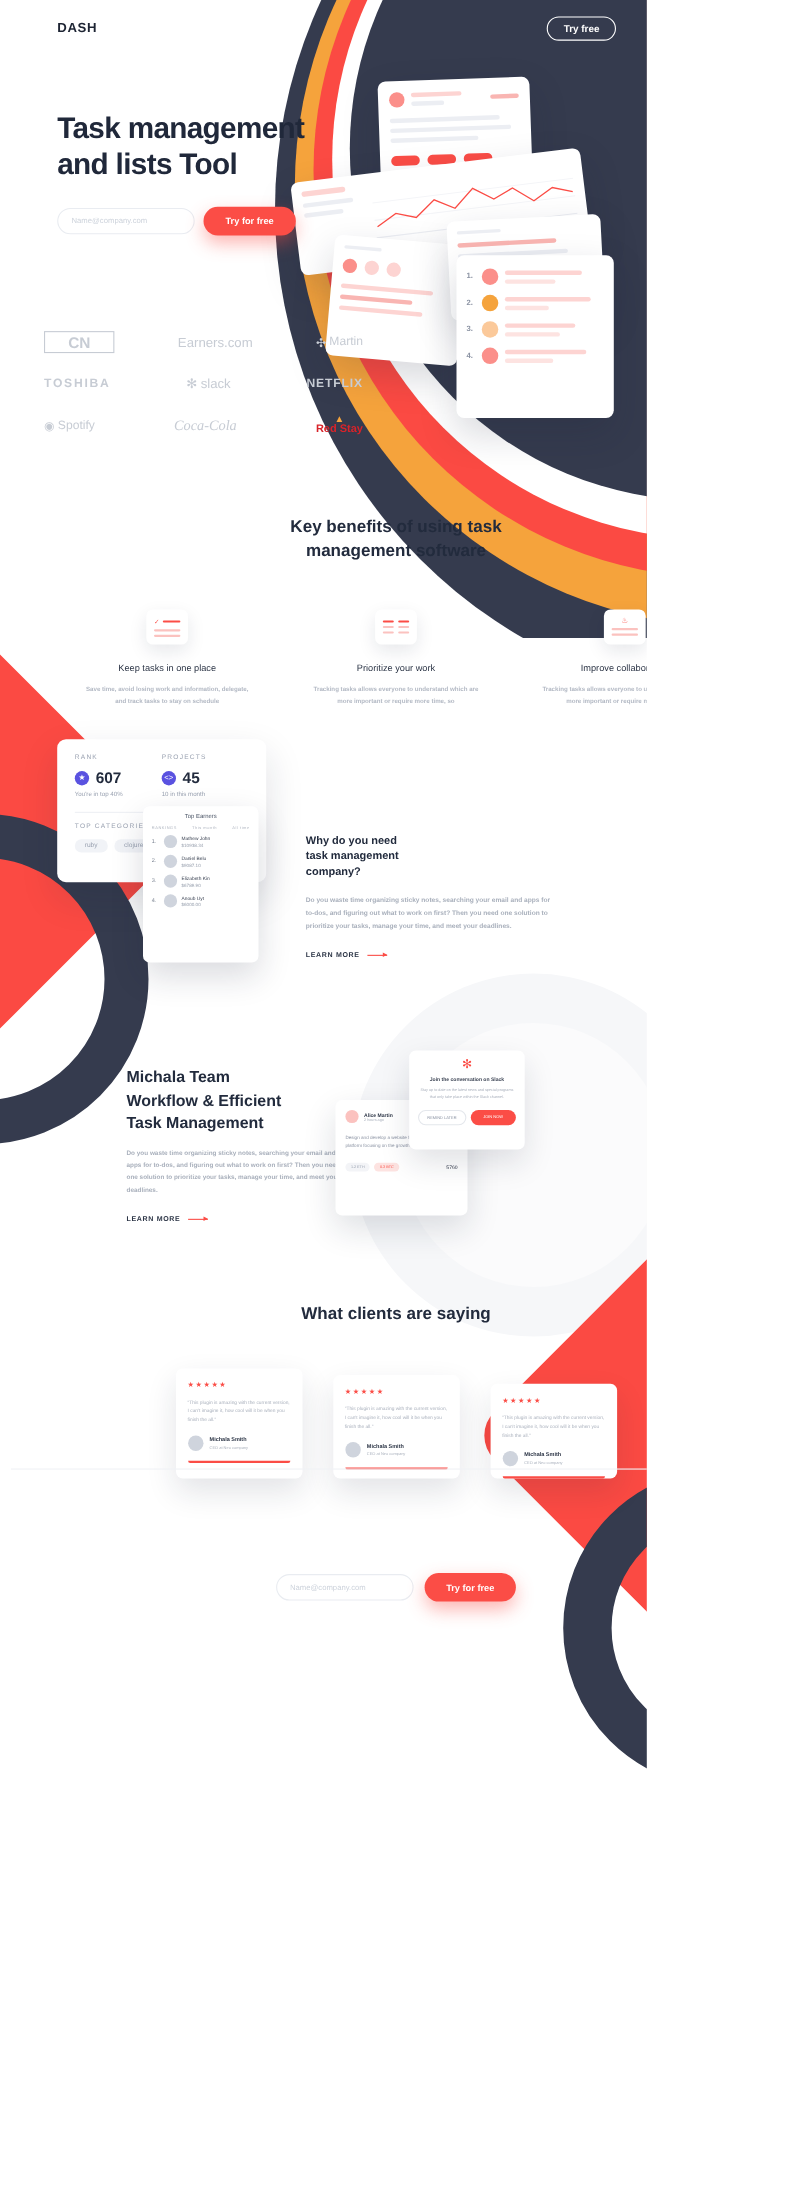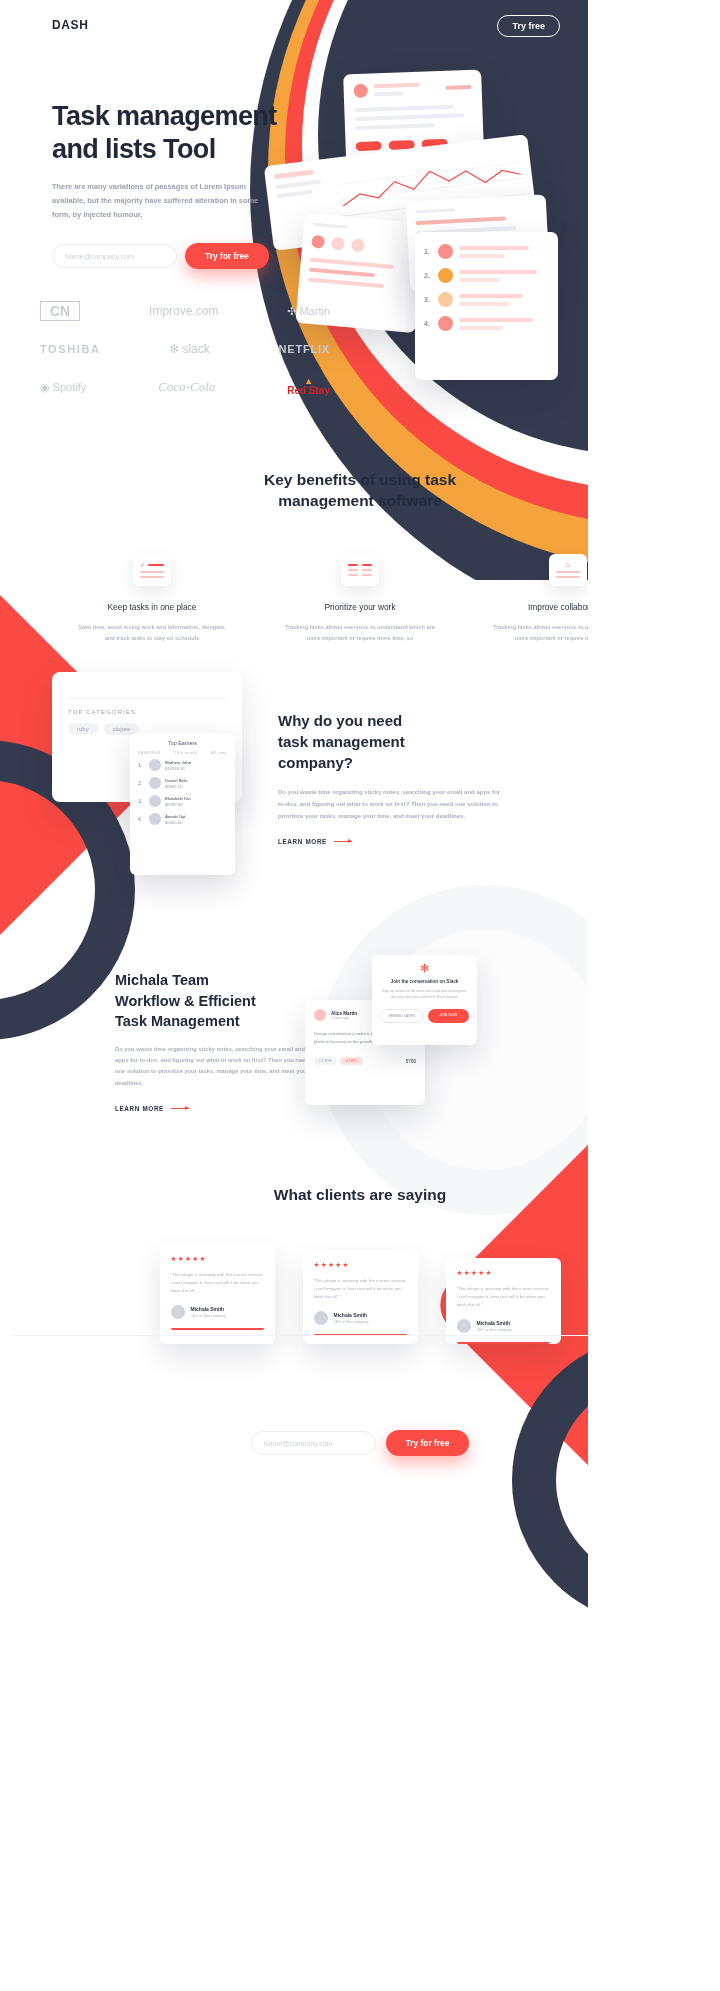--- a/index.html
+++ b/index.html
@@ -83,21 +83,21 @@
     box-shadow:0 12px 30px rgba(24,32,56,.16);padding:7px 8px;z-index:26;}
   .e-title{font-size:5.4px;color:#4c5667;text-align:center;margin-bottom:5px;}
   .e-head{display:flex;justify-content:space-between;font-size:3.6px;color:#b0b6c1;letter-spacing:.5px;margin-bottom:4px;}
   .e-row{display:flex;align-items:center;gap:4px;margin-bottom:6px;}
   .e-idx{font-size:5px;color:#78808f;width:7px;}
   .e-av{width:12px;height:12px;border-radius:50%;background:#cfd4dd;flex:none;}
   .e-nm{font-size:4.4px;color:#3a4252;}
   .e-am{font-size:4.2px;color:#98a0ae;margin-top:1px;}
 
   .why{position:absolute;top:710px;left:278px;width:230px;z-index:22;}
-  .why h2{font-size:15px;font-weight:bold;line-height:1.4;color:#222b3d;}
+  .why h2{font-size:10px;font-weight:bold;line-height:1.4;color:#222b3d;margin-top:48px;}
   .why p{margin-top:13px;font-size:6px;line-height:2;color:#a9b0bc;font-weight:bold;}
   .learn{margin-top:16px;font-size:6.4px;font-weight:bold;letter-spacing:.6px;color:#2b3445;display:flex;align-items:center;gap:7px;}
   .arrow{width:18px;height:1.4px;background:#fb4d46;position:relative;}
   .arrow:after{content:"";position:absolute;right:0;top:-2px;border-left:4px solid #fb4d46;
     border-top:2.5px solid transparent;border-bottom:2.5px solid transparent;}
 
   
   .s3circ{position:absolute;top:885px;left:320px;width:330px;height:330px;border-radius:50%;background:#f6f7f9;}
   .s3circ2{position:absolute;top:930px;left:365px;width:240px;height:240px;border-radius:50%;background:#fbfbfc;}
 
@@ -248,31 +248,30 @@
           <div class="bar" style="width:74px;"></div>
           <div class="bar" style="width:44px;margin-top:4px;background:#fde3e1;"></div>
         </div>
       </div>
   </div>
 
   <div class="hero-txt">
     <h1>
       <span>Task management</span><br><span>and lists Tool</span>
     </h1>
-    <p>There are many variations of passages of Lorem Ipsum available, but the majority have suffered alteration in some form, by injected humour,</p>
     <div class="hero-form">
       <input class="email-in" placeholder="Name@company.com" style="">
       <button class="cta-red">Try for free</button>
     </div>
   </div>
 
   <div class="logos">
     <div class="logo-row">
-      <div class="lg" style="font-size:14px;border:1.6px solid #c7ccd4;padding:1px 9px;"><span>CN</span></div>
-      <div class="lg" style="font-size:12px;font-weight:normal;">Improve.com</div>
+      <div class="lg" style="font-size:14px;border:1.6px solid #c7ccd4;padding:1px 21px;"><span>CN</span></div>
+      <div class="lg" style="font-size:12px;font-weight:normal;">Earners.com</div>
       <div class="lg" style="font-size:11px;font-weight:normal;display:flex;gap:3px;align-items:center;">
         <span>✣</span>
           <span>Martin</span>
         </div>
     </div>
     <div class="logo-row">
       <div class="lg" style="font-size:11px;letter-spacing:1.6px;">TOSHIBA</div>
       <div class="lg" style="font-size:12px;font-weight:normal;display:flex;gap:3px;align-items:center;">
         <span>✻</span>
           <span>slack</span>
@@ -336,20 +335,38 @@
         <h3>Improve collaboration</h3>
         <p>Tracking tasks allows everyone to understand which are more important or require more time, so</p>
       </div>
     </div>
   </div>
 
   <div class="s2red"></div>
   <div class="s2ring"></div>
 
   <div class="dashcard">
+    <div style="display:flex;">
+      <div style="flex:1;">
+        <div class="dlabel">RANK</div>
+        <div class="dval">
+            <div class="dbadge">★</div>
+          <span class="dnum">607</span>
+          </div>
+        <div class="dsub">You're in top 40%</div>
+      </div>
+      <div style="flex:1;">
+        <div class="dlabel">PROJECTS</div>
+        <div class="dval">
+            <div class="dbadge">&lt;&gt;</div>
+          <span class="dnum">45</span>
+          </div>
+        <div class="dsub">10 in this month</div>
+      </div>
+    </div>
     <div style="height:1px;background:#eef0f4;margin:12px 0 10px;"></div>
     <div class="dlabel">TOP CATEGORIES</div>
     <div class="tagrow">
       <div class="tag">ruby</div>
       <div class="tag">clojure</div>
     </div>
   </div>
 
   <div class="earners">
     <div class="e-title">Top Earners</div>

